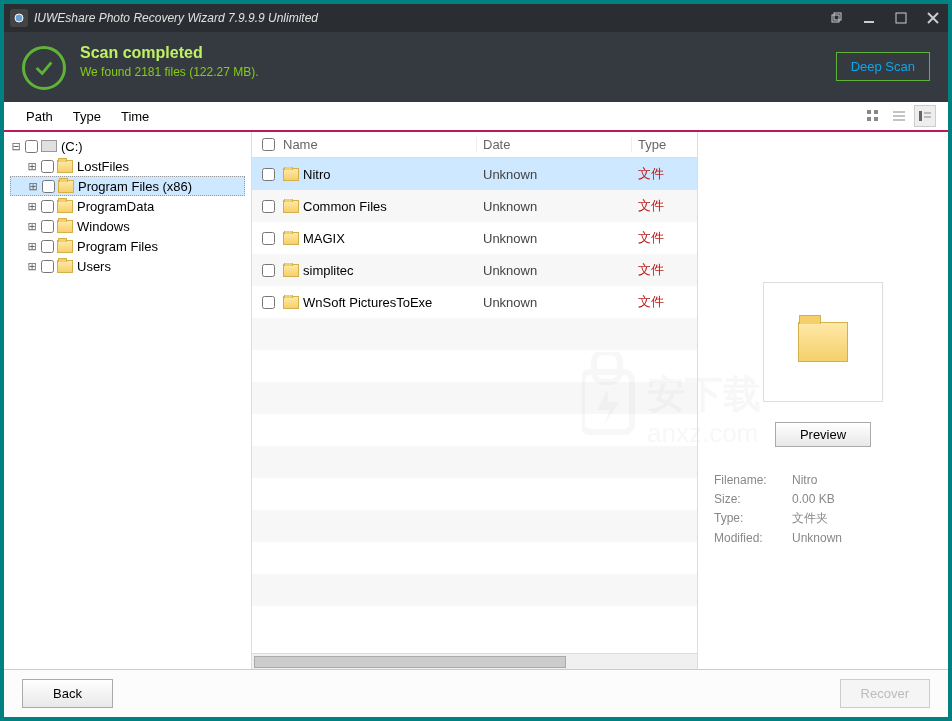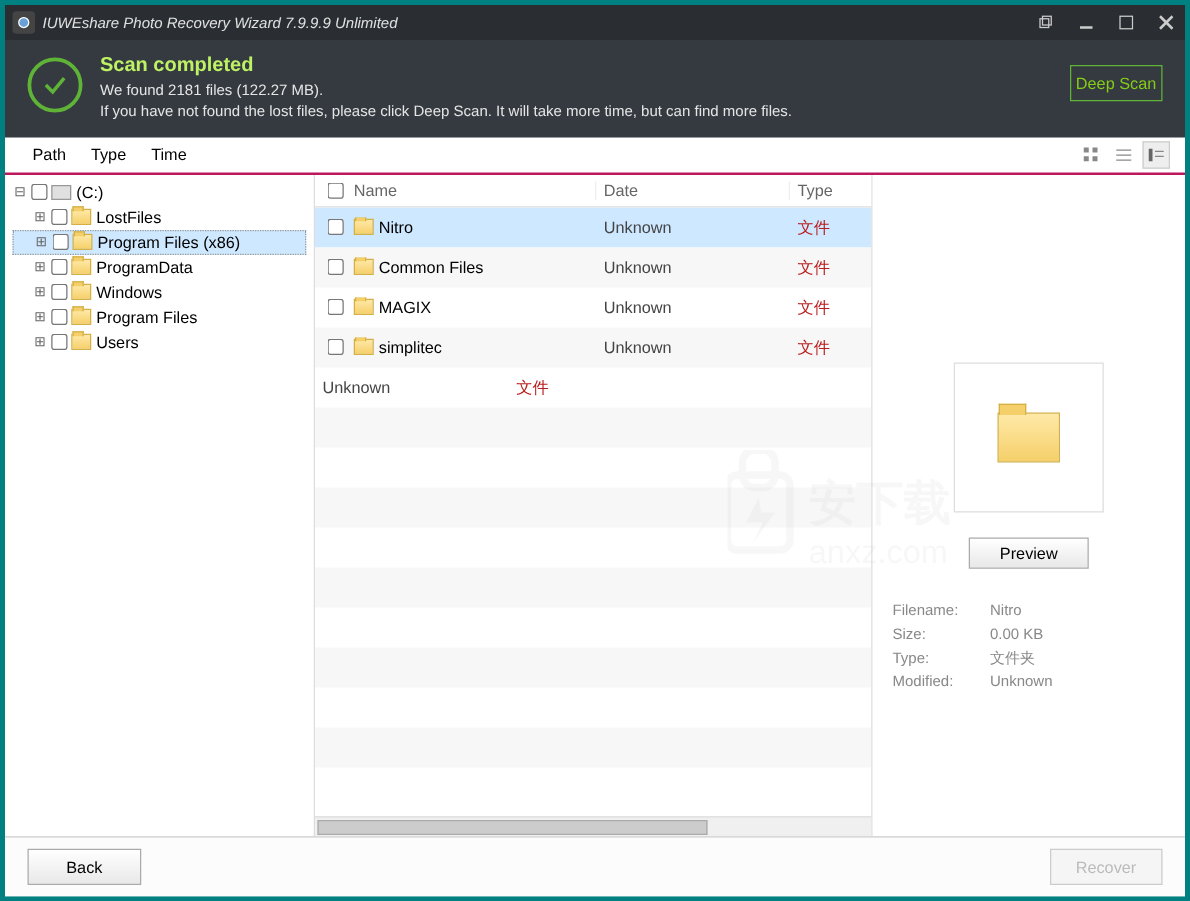--- a/index.html
+++ b/index.html
@@ -8,23 +8,23 @@
 .titlebar { background: #2a2e33; color: #e0e0e0; height: 28px; display: flex; align-items: center; padding: 0 6px; font-size: 12px; font-style: italic; }
 .titlebar-icon { width: 18px; height: 18px; background: #444; border-radius: 3px; margin-right: 6px; display:flex; align-items:center; justify-content:center; }
 .titlebar-icon svg { width:12px; height:12px; }
 .titlebar-title { flex: 1; }
 .titlebar-btns { display: flex; gap: 14px; align-items: center; }
 .titlebar-btn { width: 18px; height: 18px; display: flex; align-items: center; justify-content: center; cursor: pointer; color: #ddd; }
 .header { background: #353a41; color: #fff; padding: 12px 18px; display: flex; align-items: flex-start; }
 .header-icon { width: 44px; height: 44px; border: 3px solid #5fb336; border-radius: 50%; display: flex; align-items: center; justify-content: center; margin-right: 14px; flex-shrink:0; margin-top:2px; }
 .header-text { flex: 1; }
 .header-title { font-size: 16px; font-weight: bold; color: #bef264; margin-bottom: 2px; }
-.header-sub { font-size: 12px; color: #e5e5e5; line-height: 1.4; }
+.header-sub { font-size: 12px; color: #84cc16; line-height: 1.4; }
 .header-actions { display: flex; align-items: center; gap: 16px; margin-top:8px; }
-.deep-scan-btn { border: 1px solid #5fb336; color: #84cc16; padding: 6px 4px; font-size: 13px; background: transparent; cursor:pointer; }
+.deep-scan-btn { border: 1px solid #5fb336; color: #0ea5e9; padding: 6px 14px; font-size: 13px; background: transparent; cursor:pointer; }
 .search-box { background: #2b2f34; border: none; width: 170px; height: 30px; display: flex; align-items: center; padding: 0 8px; }
 .search-input { background: transparent; border: none; color: #aaa; flex: 1; font-size: 13px; outline:none; }
 .search-icon { color: #777; }
 .toolbar { display: flex; align-items: center; border-bottom: 2px solid #be185d; padding: 0 12px; height: 30px; font-size: 13px; }
 .tab { padding: 6px 10px; cursor: pointer; }
 .tab.active { color: #000; }
 .view-btns { margin-left: auto; display: flex; gap: 4px; }
 .view-btn { width: 22px; height: 22px; display: flex; align-items: center; justify-content: center; cursor: pointer; color:#777; }
 .view-btn.active { border: 1px solid #ccc; background:#eee; }
 .body-area { flex: 1; display: flex; overflow: hidden; position: relative; }
@@ -107,21 +107,20 @@
 
   <div class="header">
     <div class="header-icon">
       <svg width="22" height="22" viewBox="0 0 24 24">
           <polyline points="4,12 10,18 20,6" fill="none" stroke="#5fb336" stroke-width="3"></polyline>
         </svg>
     </div>
     <div class="header-text">
       <div class="header-title">Scan completed</div>
       <div class="header-sub">We found 2181 files (122.27 MB).</div>
-      <div class="header-sub">If you have not found the lost files, please click Deep Scan. It will take more time, but can find more files.</div>
     </div>
     <div class="header-actions">
       <button class="deep-scan-btn">Deep Scan</button>
     </div>
   </div>
 
   <div class="toolbar">
     <div class="tab active">Path</div>
     <div class="tab">Type</div>
     <div class="tab">Time</div>
@@ -246,20 +245,25 @@
           <div class="file-row">
             <div class="name-cell">
               <input type="checkbox" class="row-cb" style="">
               <span class="folder-icon"></span>
               <span>simplitec</span>
             </div>
             <div class="date-cell">Unknown</div>
             <div class="type-cell">文件</div>
           </div>
           <div class="file-row">
+            <div class="name-cell">
+              <input type="checkbox" class="row-cb" style="">
+              <span class="folder-icon"></span>
+              <span>WnSoft PicturesToExe</span>
+            </div>
             <div class="date-cell">Unknown</div>
             <div class="type-cell">文件</div>
           </div>
           <div class="file-row"></div>
           <div class="file-row"></div>
           <div class="file-row"></div>
           <div class="file-row"></div>
           <div class="file-row"></div>
           <div class="file-row"></div>
           <div class="file-row"></div>

